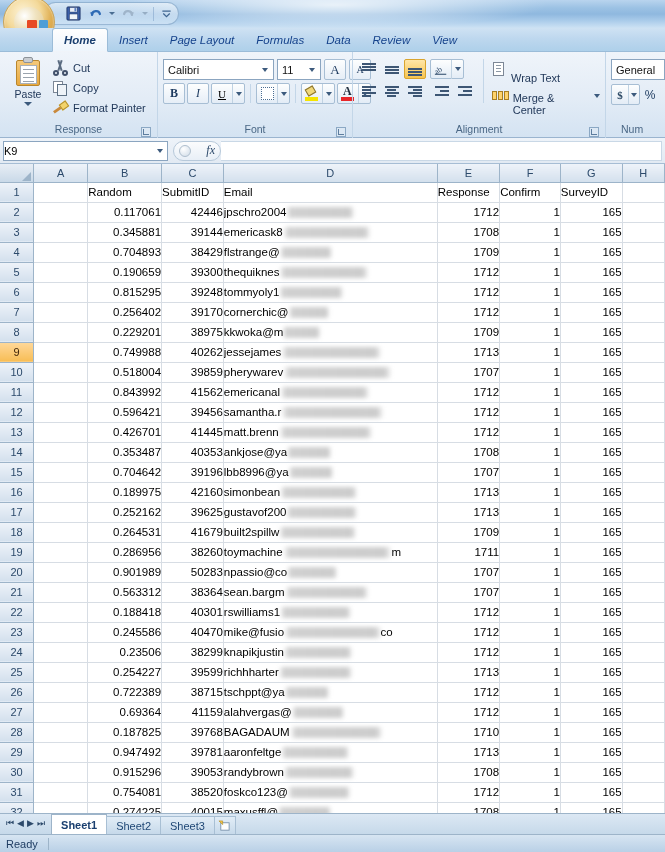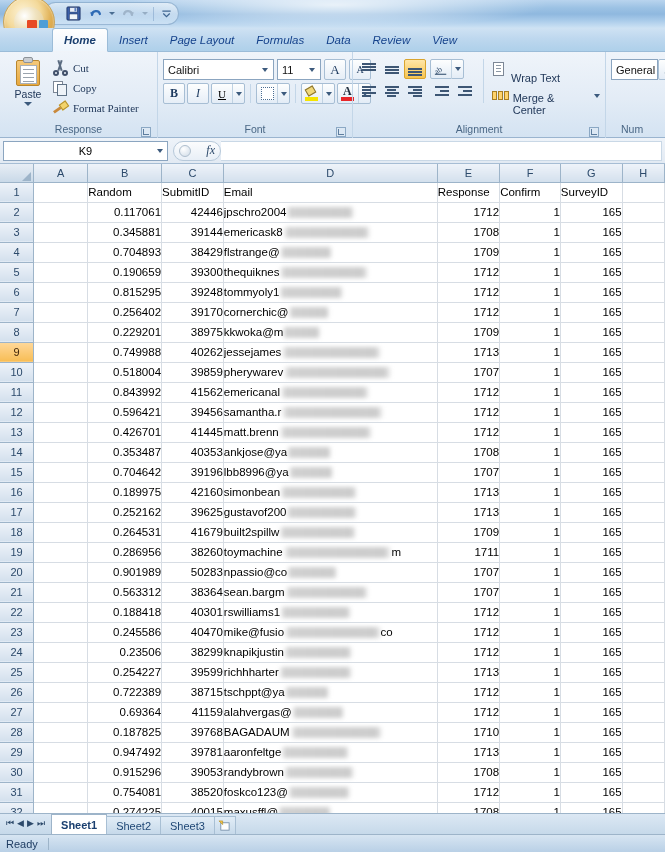--- a/index.html
+++ b/index.html
@@ -134,21 +134,21 @@
   .clipboard-icon .page i {
     display:block; height:1px; background:#9aa3ad; margin: 3px 2px 0 2px;
   }
   .paste-label { font-size: 10.5px; color: #22395a; margin-top: 1px; }
   .paste-caret {
     width: 0; height: 0; margin-top: 2px;
     border-left: 4px solid transparent; border-right: 4px solid transparent;
     border-top: 4px solid #3c5a7d;
   }
   .clip-actions { display: flex; flex-direction: column; gap: 1px; padding-top: 3px; }
-  .clip-item { display: flex; align-items: center; height: 19px; padding: 0 4px 0 1px; font-family: Liberation Serif, serif; }
+  .clip-item { display: flex; align-items: center; height: 19px; padding: 0 4px 0 1px; }
   .clip-item .txt { font-size: 11px; color: #22395a; margin-left: 4px; }
   .ic { width: 17px; height: 17px; position: relative; display:inline-block; }
 
   
   .ic-cut:before, .ic-cut:after {
     content:''; position:absolute; width:2px; height:11px; background:#5a6b80; top:1px; left:7px;
   }
   .ic-cut:before { transform: rotate(18deg); }
   .ic-cut:after  { transform: rotate(-18deg); }
   .ic-cut i, .ic-cut u {
@@ -215,21 +215,21 @@
   
   .formulabar {
     height: 26px; display: flex; align-items: center;
     background: linear-gradient(to bottom, #eef3f9, #e2eaf3);
     border-bottom: 1px solid #a6bdd4;
     padding: 2px 3px;
   }
   .namebox {
     width: 165px; height: 20px; background: #fff;
     border: 1px solid #8ba5c0;
-    display: flex; align-items: center; justify-content: center;
+    display: flex; align-items: center; justify-content: flex-start;
     position: relative; font-size: 11px; color: #000;
   }
   .namebox .nb-dd { position:absolute; right: 4px; top: 7px; }
   .fb-split { width: 5px; }
   .fx-zone {
     width: 48px; height: 20px;
     background: linear-gradient(to bottom,#fbfcfd,#e8eff7);
     border: 1px solid #b7c9da; border-radius: 10px;
     display: flex; align-items: center; justify-content: space-between;
     padding: 0 5px;
@@ -611,21 +611,21 @@
           </div>
         </div>
       </div>
       <div class="group-label">
         <span>Alignment</span>
         <span class="dialog-launcher"></span>
       </div>
     </div>
 
     <div class="group" style="width:60px">
-      <div class="group-body" style="flex-direction:row;padding-top:4px;">
+      <div class="group-body" style="flex-direction:column;padding-top:4px;">
         <div class="combo num-combo" style="margin-bottom:4px;">
           <span class="val">General</span>
         </div>
         <div class="currency-row">
           <div class="split">
             <span class="main" style="width:16px;font-weight:bold;font-family:'Liberation Serif',serif;color:#2a4763">$</span>
             <span class="arw" style="width:11px">
                 <span class="caret-dn"></span>
               </span>
           </div>

